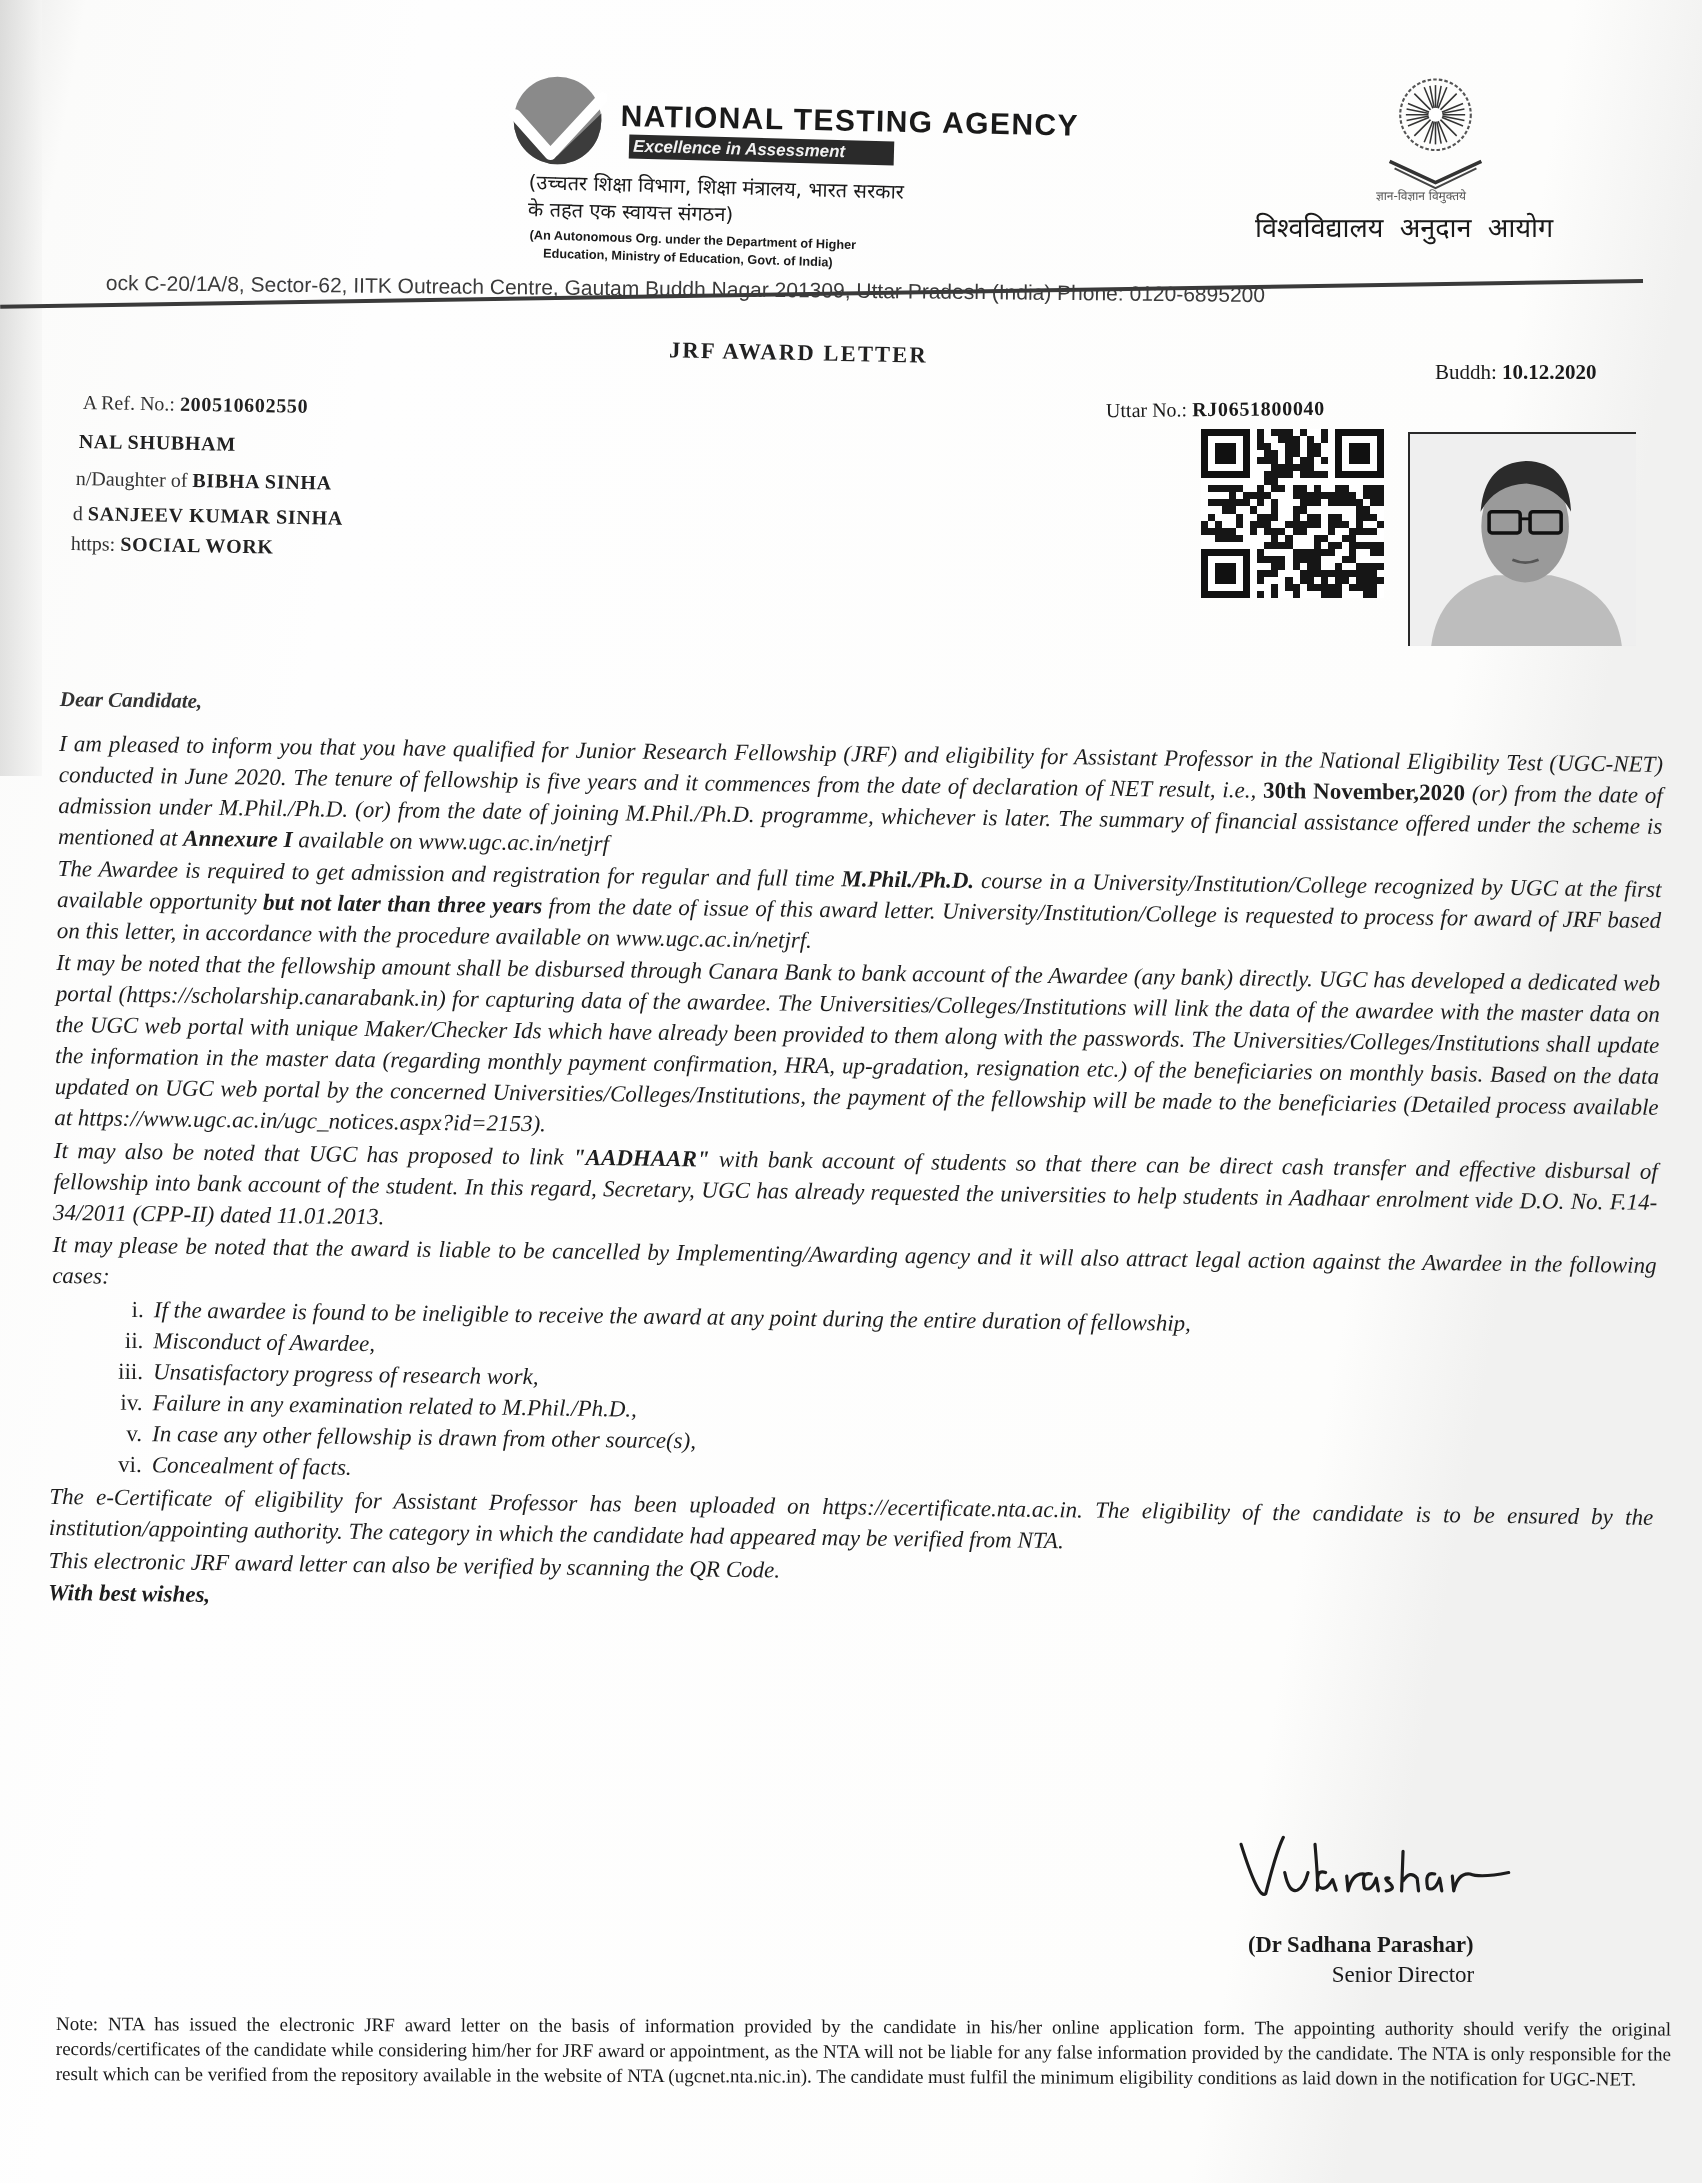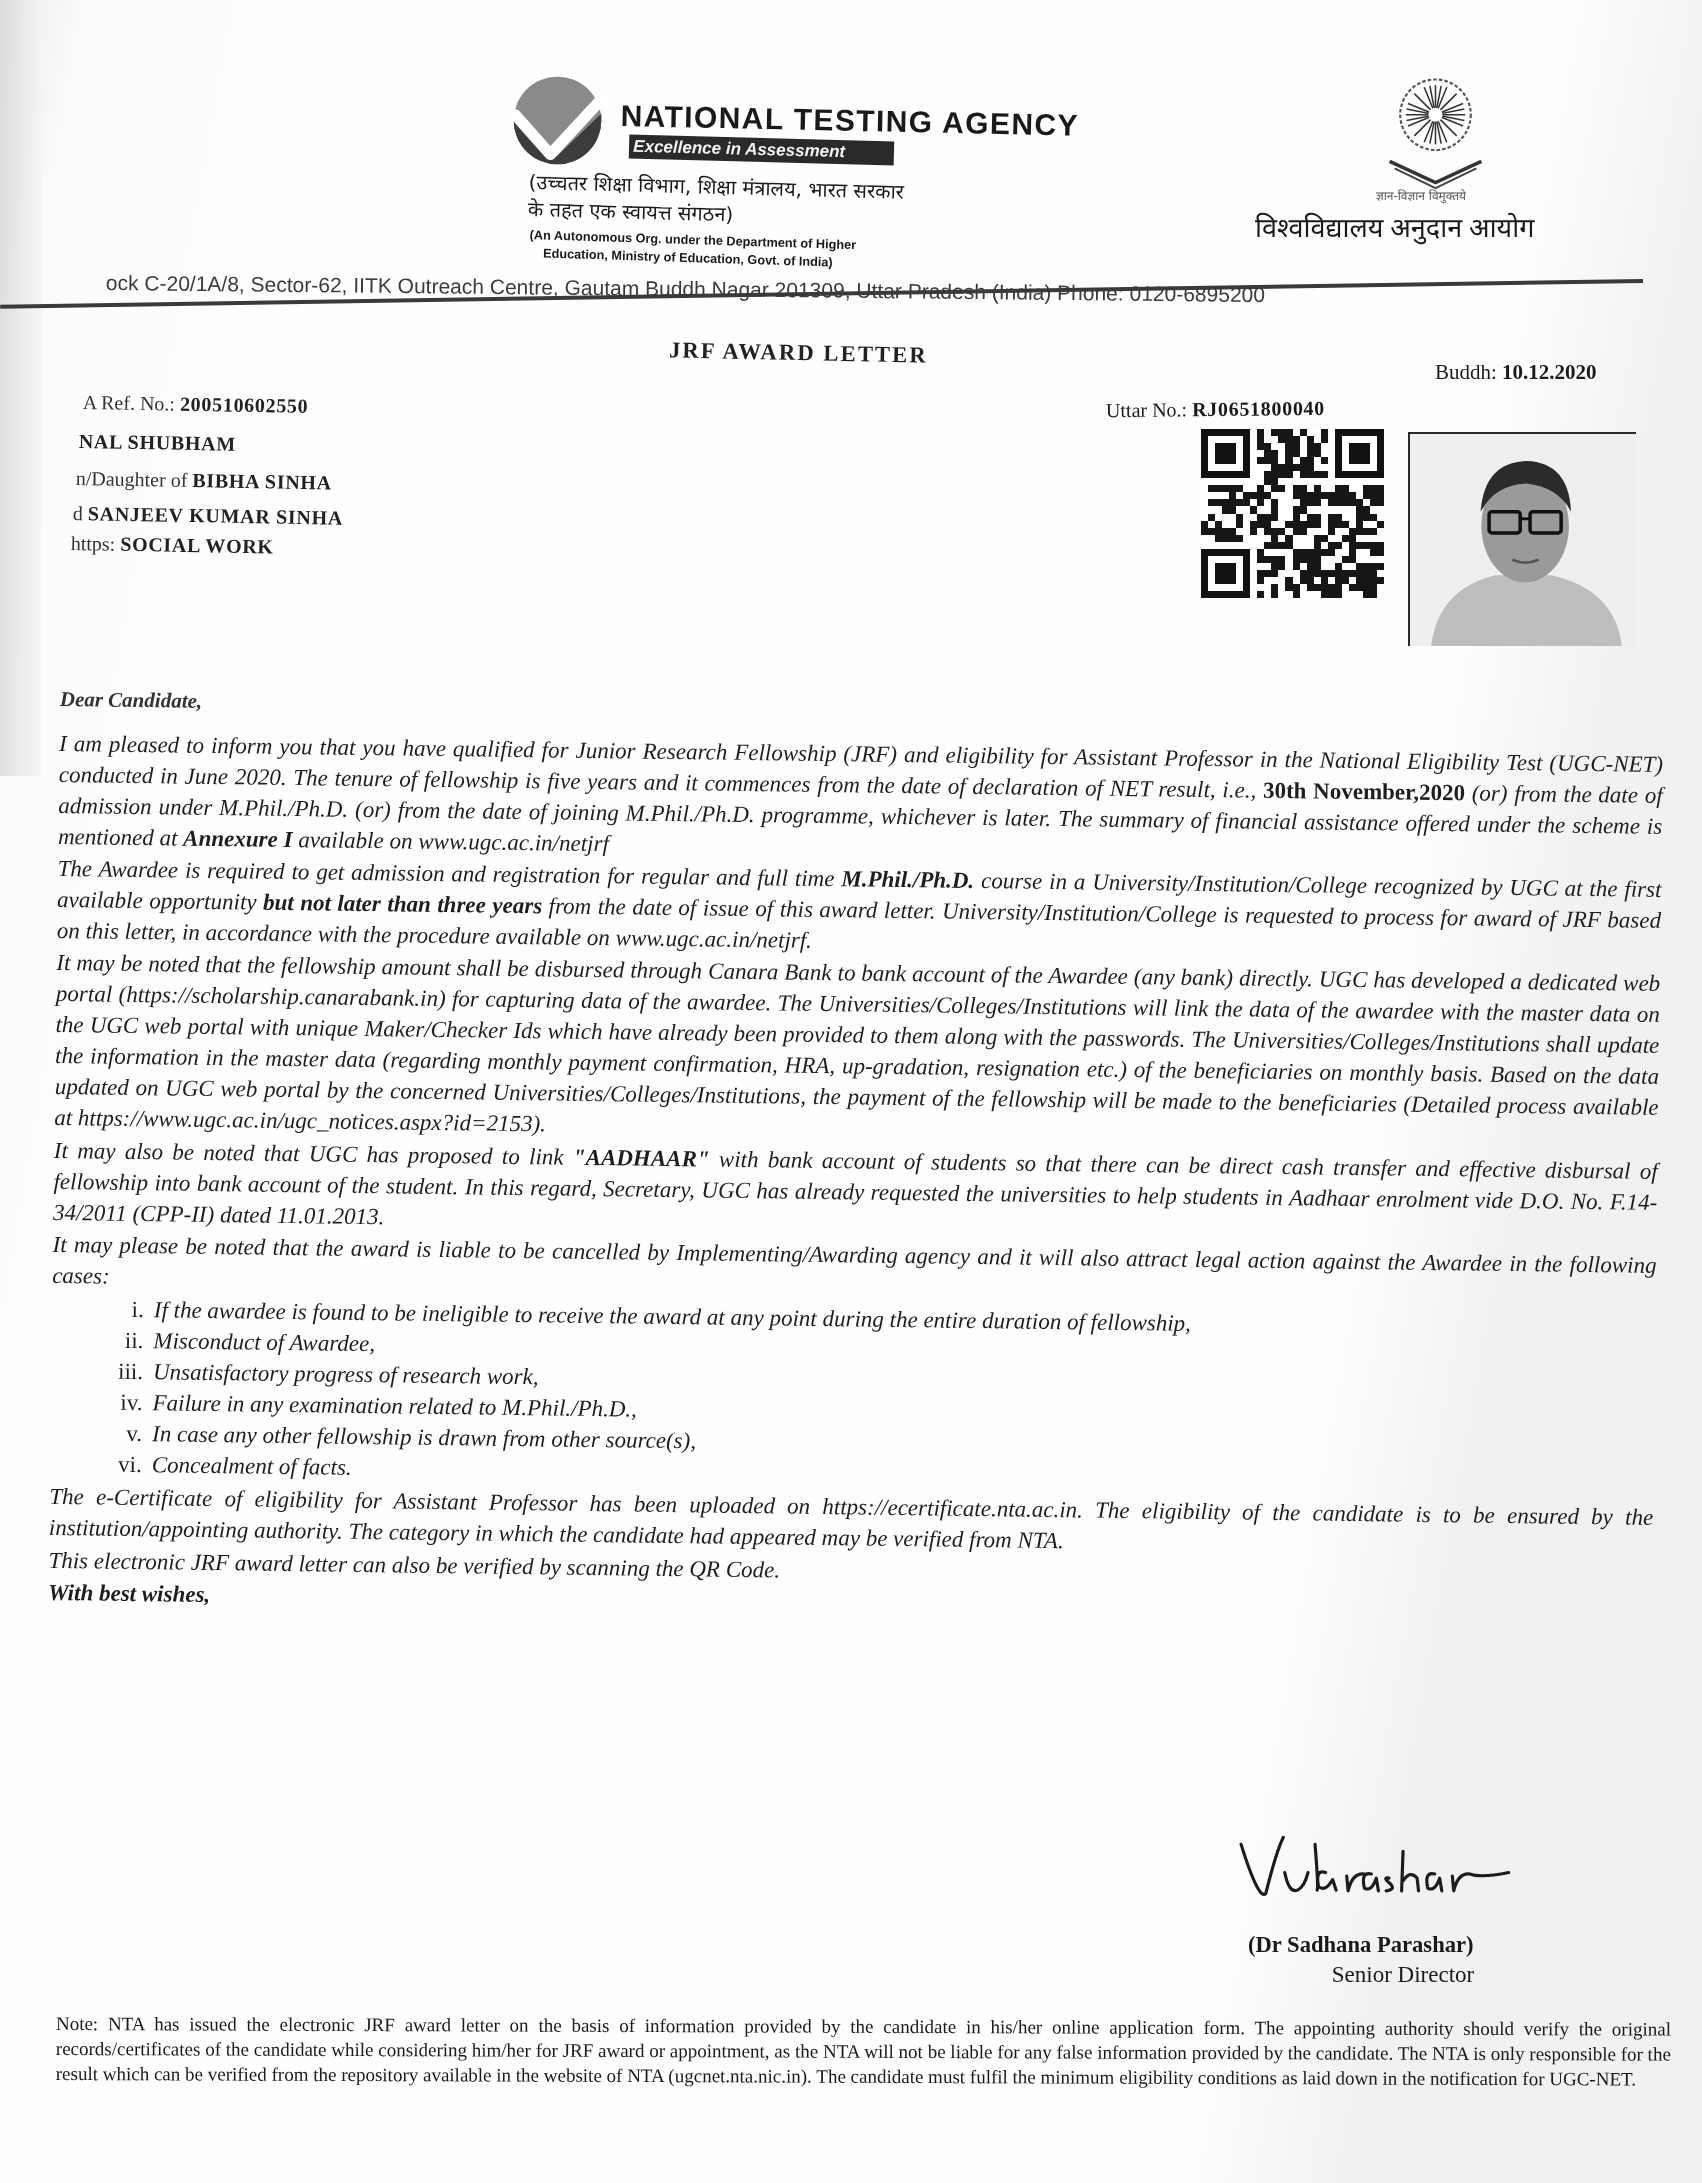--- a/index.html
+++ b/index.html
@@ -42,21 +42,21 @@
     font-family:"Liberation Sans","DejaVu Sans",sans-serif; font-weight:bold;
     font-size:12.7px; line-height:18.3px; transform:rotate(1.8deg); transform-origin:left top;
   }
   .ugc-logo { position:absolute; left:1386px; top:71px; width:99px; height:127px; }
   .ugc-motto {
     position:absolute; left:1354px; top:187px; width:134px; text-align:center;
     font-family:"DejaVu Sans",sans-serif; font-size:12px; color:#555;
   }
   .ugc-hindi {
     position:absolute; left:1255px; top:208px;
-    font-family:Liberation Serif, serif; font-size:27px;
+    font-family:Liberation Mono, monospace; font-size:27px;
   }
   .header-rule {
     position:absolute; left:0; top:279px; width:1643px; height:3.5px;
     background:#3a3a3a; transform:rotate(-0.9deg); transform-origin:right center;
   }
   .address {
     position:absolute; left:106px; top:271px; width:1481px;
     font-family:"Liberation Sans","DejaVu Sans",sans-serif;
     font-size:21px; color:#3b3b3b; transform:rotate(0.6deg); transform-origin:left top;
     white-space:nowrap;

